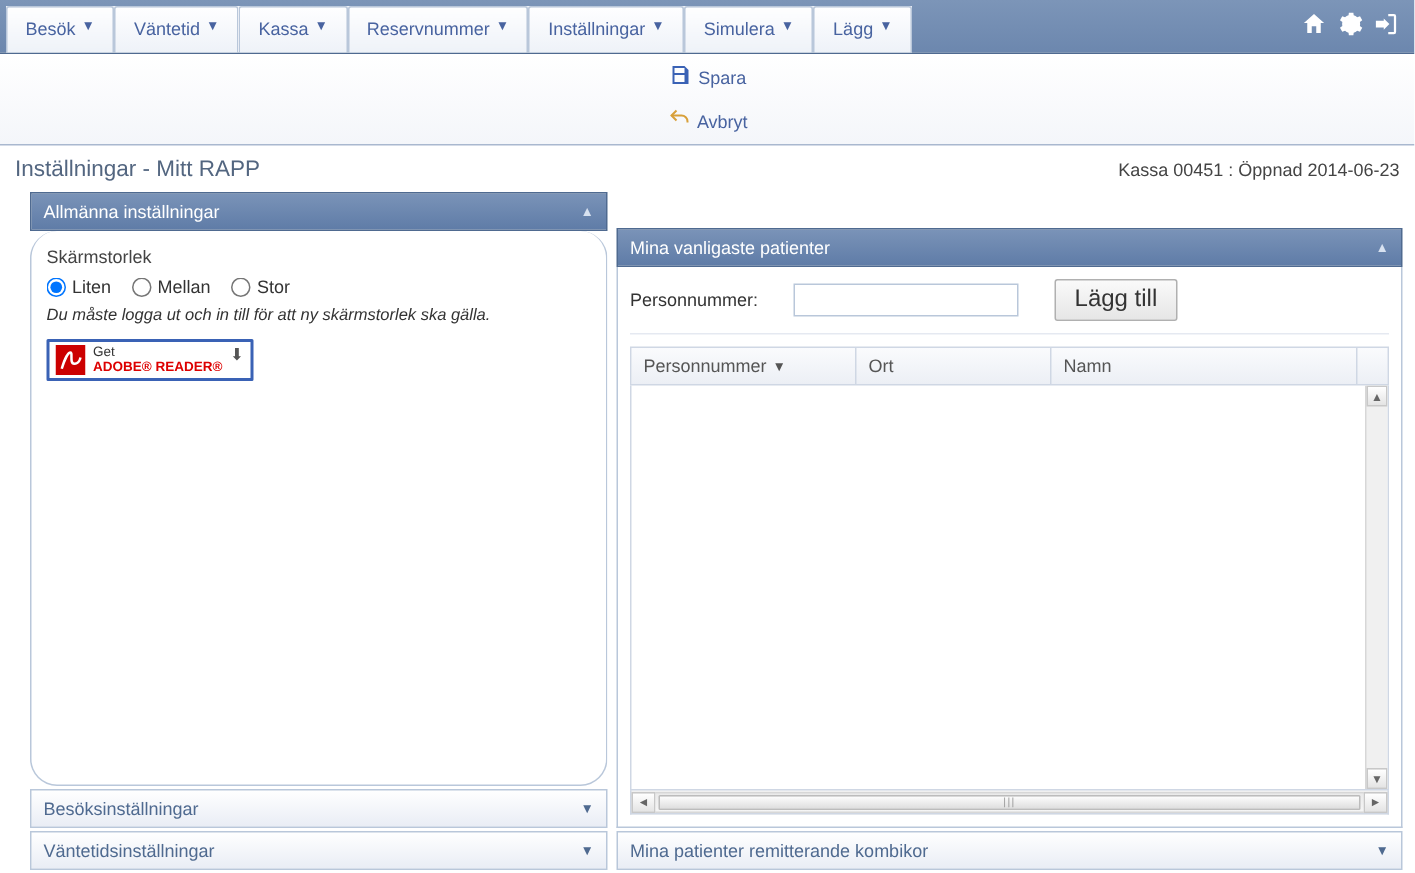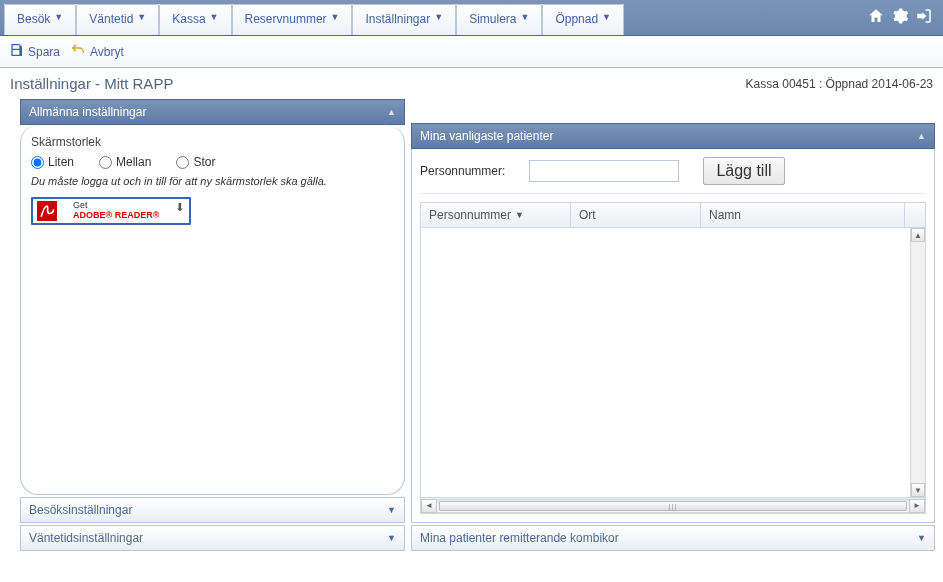--- a/index.html
+++ b/index.html
@@ -51,20 +51,21 @@
   }
   .topbar-right svg { width: 18px; height: 18px; fill: #fff; cursor: pointer; }
   
   .toolbar {
     background: linear-gradient(to bottom, #ffffff 0%, #f4f6fa 100%);
     border-bottom: 1px solid #a9b8cf;
     padding: 6px 8px;
     display: flex;
     gap: 10px;
     align-items: center;
+    flex-direction: column;
   }
   .tool-btn {
     display: flex;
     align-items: center;
     gap: 4px;
     color: #4863a0;
     cursor: pointer;
     font-size: 12px;
   }
   
@@ -112,29 +113,29 @@
   .panel-hdr.collapsed .collapse-icon { color: #4f6a90; }
   .panel-body {
     border: 1px solid #b9c7da;
     border-top: none;
     background: #fff;
     padding: 10px;
   }
   .leftcol .panel-body { height: 370px; border-radius: 18px; }
   
   .field-label { color: #444; margin-bottom: 6px; }
-  .radios { display: flex; gap: 25px; align-items: center; margin-bottom: 6px; }
+  .radios { display: flex; gap: 14px; align-items: center; margin-bottom: 6px; }
   .radios label { display: flex; align-items: center; gap: 4px; color: #333; }
   .hint { font-style: italic; font-size: 11px; color: #333; margin-bottom: 10px; }
   .adobe-btn {
     display: inline-flex;
     align-items: center;
     border: 2px solid #3a62b5;
     padding: 2px 4px;
-    gap: 16px;
+    gap: 5px;
     cursor: pointer;
     background: #fff;
     border-radius: 1px;
   }
   .adobe-logo {
     width: 20px; height: 20px;
     display:flex; align-items:center; justify-content:center;
   }
   .adobe-text { font-size: 9px; line-height: 1.1; }
   .adobe-text b { color: #d00; font-weight: bold; }
@@ -242,21 +243,21 @@
       </div>
     <div class="menu-item">
         <span>Inställningar</span>
         <span class="caret">▼</span>
       </div>
     <div class="menu-item">
         <span>Simulera</span>
         <span class="caret">▼</span>
       </div>
     <div class="menu-item">
-        <span>Öppnad</span>
+        <span>Lägg</span>
         <span class="caret">▼</span>
       </div>
   </div>
   <div class="topbar-right">
     <span><svg viewBox="0 0 24 24">
           <path d="M12 3l9 8h-3v9h-4v-6H10v6H6v-9H3z"></path>
         </svg></span>
     <span><svg viewBox="0 0 24 24">
           <path d="M12 8a4 4 0 100 8 4 4 0 000-8zm9 4a7.9 7.9 0 00-.2-1.8l2.1-1.6-2-3.5-2.5 1a8 8 0 00-3.1-1.8L15 2h-4l-.3 2.3a8 8 0 00-3.1 1.8l-2.5-1-2 3.5 2.1 1.6A7.9 7.9 0 005 12c0 .6.1 1.2.2 1.8l-2.1 1.6 2 3.5 2.5-1a8 8 0 003.1 1.8L11 22h4l.3-2.3a8 8 0 003.1-1.8l2.5 1 2-3.5-2.1-1.6c.1-.6.2-1.2.2-1.8z"></path>
         </svg></span>

